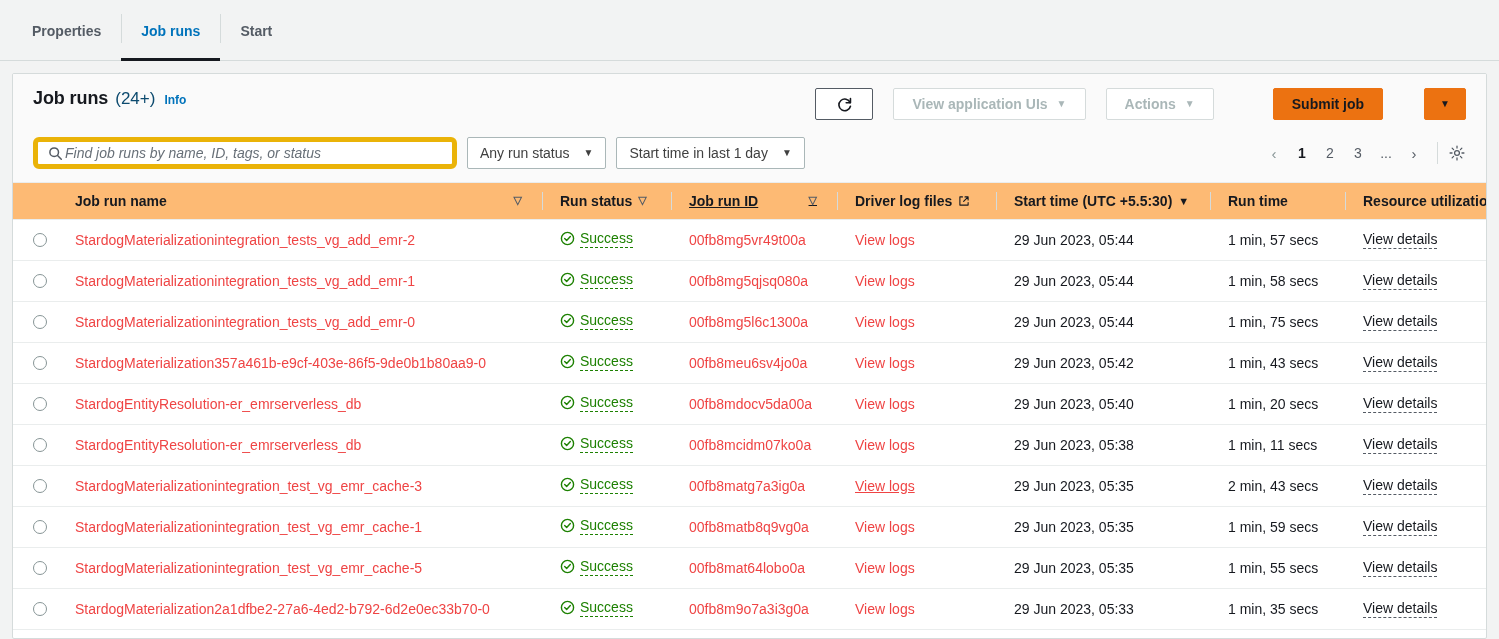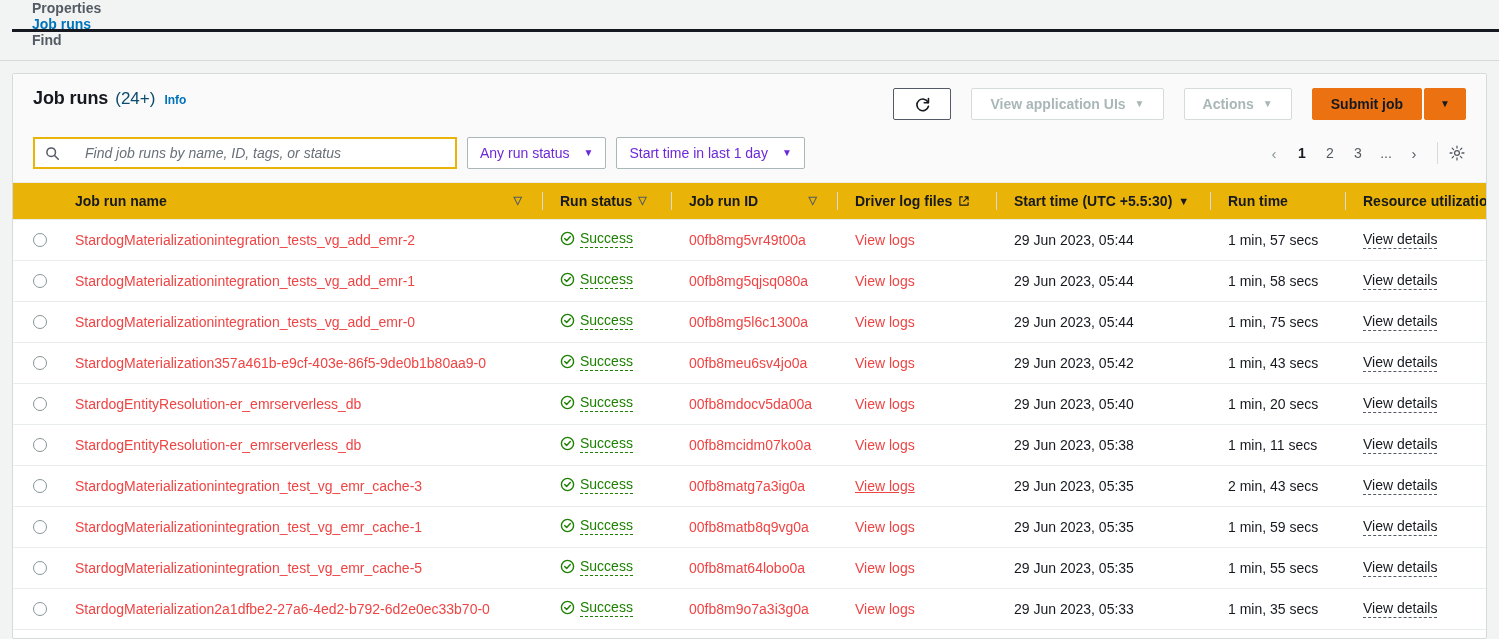--- a/index.html
+++ b/index.html
@@ -14,21 +14,20 @@
   }
 
   
   .tabbar {
     height: 61px;
     background: #f2f3f3;
     display: flex;
     align-items: stretch;
     padding-left: 12px;
     position: relative;
-    flex-direction: column;
   }
   .tabbar::after {
     content: "";
     position: absolute;
     left: 0; right: 0; bottom: 0;
     height: 1px;
     background: #d5dbdb;
   }
   .tab {
     display: flex;
@@ -119,41 +118,42 @@
   .btn.disabled {
     color: #aab7b8;
     border-color: #d5dbdb;
     cursor: default;
   }
   .btn.primary {
     background: #ec7211;
     border-color: #ec7211;
     color: #16191f;
     font-weight: bold;
+    margin-left: 39px;
   }
   .btn.primary.caret { padding: 0 15px; }
   .caret-d { font-size: 10px; line-height: 1; }
   .split { display: flex; gap: 2px; }
 
   .hdr-filters {
     display: flex;
     align-items: center;
     gap: 10px;
     padding: 13px 0 13px 0;
   }
   .search-box {
     width: 424px;
     height: 32px;
-    border: 2px solid #eab308;
-    border-radius: 0;
+    border: 5px solid #eab308;
+    border-radius: 6px;
     background: #fff;
     display: flex;
     align-items: center;
     padding: 0 10px;
-    gap: 25px;
+    gap: 2px;
   }
   .search-box input {
     border: none;
     outline: none;
     font-size: 14px;
     font-style: italic;
     color: #687078;
     width: 100%;
     font-family: "Liberation Sans", sans-serif;
     background: transparent;
@@ -163,21 +163,21 @@
     height: 32px;
     border: 1px solid #aab7b8;
     border-radius: 2px;
     background: #fff;
     display: inline-flex;
     align-items: center;
     justify-content: space-between;
     gap: 14px;
     padding: 0 12px;
     font-size: 14px;
-    color: #6d28d9;
+    color: #404040;
     cursor: pointer;
     white-space: nowrap;
   }
 
   .pager {
     margin-left: auto;
     display: flex;
     align-items: center;
     gap: 2px;
     color: #545b64;
@@ -200,21 +200,21 @@
     width: 1px;
     height: 22px;
     background: #d5dbdb;
     margin: 0 8px;
   }
   .gear { cursor: pointer; display: flex; align-items: center; }
 
   
   table { border-collapse: collapse; width: 100%; table-layout: fixed; }
   thead th {
-    background: #eab308;
+    background: #fdba74;
     text-align: left;
     font-size: 14px;
     font-weight: bold;
     color: #16191f;
     height: 36px;
     padding: 0 20px 0 0;
     border-bottom: 1px solid #eaeded;
     position: relative;
     vertical-align: middle;
     white-space: nowrap;
@@ -287,21 +287,21 @@
 <body>
 
 <div class="tabbar">
   <div class="tab">
     <span>Properties</span>
   </div>
   <div class="tab active">
     <span>Job runs</span>
   </div>
   <div class="tab">
-    <span>Find</span>
+    <span>Start</span>
   </div>
 </div>
 
 <div class="card">
 
   <div class="card-header">
 
     <div class="hdr-top">
       <div class="title-wrap">
         <span class="title">Job runs</span>
@@ -389,21 +389,21 @@
             <span class="sort-icon">▽</span>
           </div>
         </th>
         <th class="c-stat divider pad-l">
           <div class="th-inner">
             <span>Run status</span>
             <span class="sort-icon">▽</span>
           </div>
         </th>
         <th class="c-id divider pad-l">
-          <div class="th-inner" style="justify-content:space-between;">
+          <div class="th-inner" style="justify-content:space-between;text-decoration:underline;">
             <span>Job run ID</span>
             <span class="sort-icon">▽</span>
           </div>
         </th>
         <th class="c-logs divider pad-l">
           <div class="th-inner">
             <span>Driver log files</span>
             <span>
               <svg width="12" height="12" viewBox="0 0 14 14" fill="none" stroke="#16191f" stroke-width="1.3">
                 <path d="M5.2 2.2H2.2v9.6h9.6V8.8" stroke-linecap="round" stroke-linejoin="round"></path>

